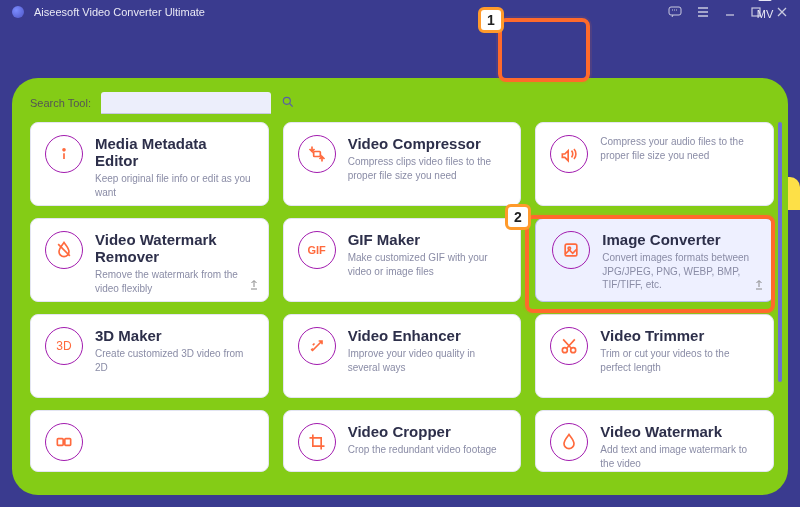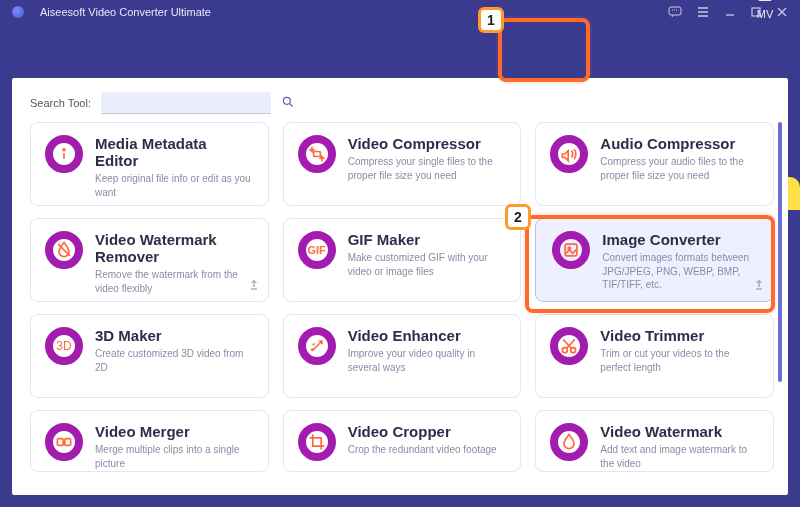--- a/index.html
+++ b/index.html
@@ -8,21 +8,21 @@
     font-family: -apple-system, "Segoe UI", Arial, sans-serif;
     background: #3a3b8f;
     overflow: hidden;
     position: relative;
   }
   .titlebar {
     height: 24px;
     display: flex; align-items: center; justify-content: space-between;
     padding: 0 12px; color: #e9e9f5; font-size: 11px;
   }
-  .titlebar .left { display:flex; align-items:center; gap:16px; }
+  .titlebar .left { display:flex; align-items:center; gap:10px; }
   .logo {
     width:12px; height:12px; border-radius:50%;
     background: radial-gradient(circle at 35% 35%, #7b8cff, #4f56c6);
     display:inline-block;
   }
   .winbtns { display:flex; gap:14px; color:#c9cadf; }
   .winbtns svg { display:block; }
 
   .tabbar {
     height: 54px;
@@ -41,21 +41,21 @@
   }
   .tab.active::before, .tab.active::after{
     content:""; position:absolute; bottom:0; width:12px; height:12px;
   }
   .tab.active::before{ left:-12px; background:radial-gradient(circle at 0 0,transparent 12px,#f5f6fc 12px);}
   .tab.active::after{ right:-12px; background:radial-gradient(circle at 12px 0,transparent 12px,#f5f6fc 12px);}
   .tab svg { width:18px; height:18px; }
 
   .panel {
     position:absolute; left:12px; right:12px; bottom:12px; top:78px;
-    background:#ffffff; border-radius:2px;
+    background:#84cc16; border-radius:26px;
     padding:14px 18px 14px 18px;
   }
   .search-row { display:flex; align-items:center; gap:10px; font-size:11px; color:#555; }
   .search-row input {
     width:170px; height:22px; border:none; border-bottom:1px solid #c7c9e0;
     background:#eceefb; font-size:11px; padding:0 6px; outline:none;
     border-radius:3px 3px 0 0;
   }
   .search-row .mag { color:#5a5da8; }
 
@@ -66,21 +66,21 @@
   .grid {
     display:grid; grid-template-columns: repeat(3, 1fr);
     gap:12px 14px;
   }
   .card {
     background:#fff; border:1px solid #e3e5f2; border-radius:8px;
     padding:12px 14px; height:84px;
     display:flex; gap:12px; position:relative; cursor:pointer;
   }
   .card .icon {
-    width:38px; height:38px; border:8px solid #a21caf; border-radius:50%;
+    width:38px; height:38px; border:1px solid #a21caf; border-radius:50%;
     display:flex; align-items:center; justify-content:center; flex:0 0 38px;
     color:#ff6a3d; font-size:14px; font-weight:bold;
   }
   .card .txt { flex:1; min-width:0; }
   .card .title { font-size:15px; font-weight:700; color:#2d2f4a; margin-bottom:3px; }
   .card .desc { font-size:10px; color:#8a8ca6; line-height:1.35; }
   .pin { position:absolute; right:8px; bottom:6px; color:#888; }
   .card.highlight {
     background:#eef0ff; border-color:#b9bff0;padding-left:16px;
   }
@@ -201,31 +201,30 @@
         </div>
         <div class="card">
           <div class="icon">
             <svg viewBox="0 0 24 24" width="20" height="20" fill="none" stroke="currentColor" stroke-width="2">
               <path d="M6 3v6l-3-3M6 9l3-3M18 21v-6l3 3M18 15l-3 3"></path>
               <rect x="8" y="9" width="8" height="6" rx="1"></rect>
             </svg>
           </div>
           <div class="txt">
             <div class="title">Video Compressor</div>
-            <div class="desc">Compress your single files to the proper file size you need</div>
+            <div class="desc">Compress clips video files to the proper file size you need</div>
           </div>
         </div>
         <div class="card">
           <div class="icon">
             <svg viewBox="0 0 24 24" width="20" height="20" fill="none" stroke="currentColor" stroke-width="2">
               <path d="M4 12h3l4-4v12l-4-4H4zM15 8c2 2 2 6 0 8M18 6c3 3 3 9 0 12"></path>
             </svg>
           </div>
           <div class="txt">
-            <div class="title">Audio Compressor</div>
             <div class="desc">Compress your audio files to the proper file size you need</div>
           </div>
         </div>
         <div class="card">
           <div class="icon">
             <svg viewBox="0 0 24 24" width="20" height="20" fill="none" stroke="currentColor" stroke-width="2">
               <path d="M12 3c3 4 6 7 6 11a6 6 0 01-12 0c0-4 3-7 6-11z"></path>
               <path d="M5 5l14 14"></path>
             </svg>
           </div>
@@ -297,24 +296,20 @@
           </div>
         </div>
         <div class="card row4" style="height: 62px; overflow: hidden;">
           <div class="icon">
             <svg viewBox="0 0 24 24" width="20" height="20" fill="none" stroke="currentColor" stroke-width="2">
               <rect x="4" y="8" width="7" height="8" rx="1"></rect>
               <rect x="13" y="8" width="7" height="8" rx="1"></rect>
               <path d="M11 12h2"></path>
             </svg>
           </div>
-          <div class="txt">
-            <div class="title">Video Merger</div>
-            <div class="desc">Merge multiple clips into a single picture</div>
-          </div>
         </div>
         <div class="card row4" style="height: 62px; overflow: hidden;">
           <div class="icon">
             <svg viewBox="0 0 24 24" width="20" height="20" fill="none" stroke="currentColor" stroke-width="2">
               <path d="M7 3v14h14M3 7h14v14"></path>
             </svg>
           </div>
           <div class="txt">
             <div class="title">Video Cropper</div>
             <div class="desc">Crop the redundant video footage</div>

